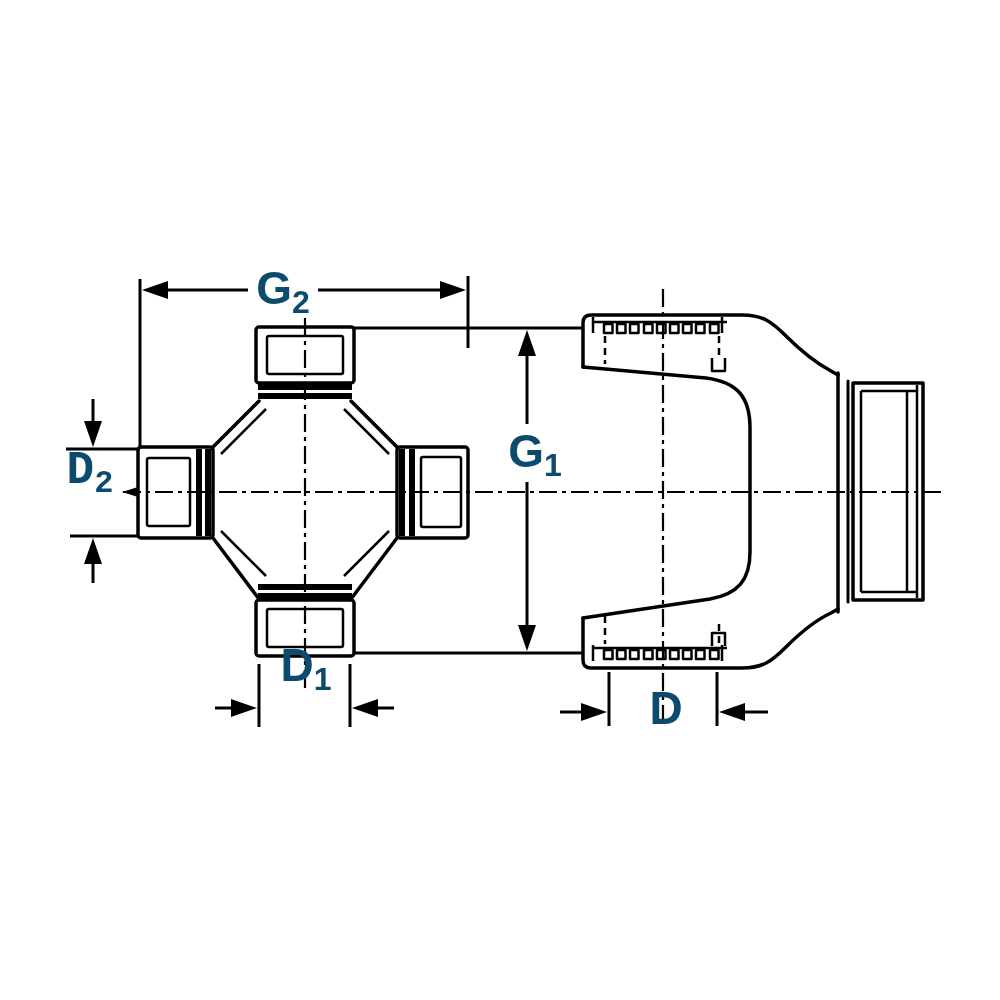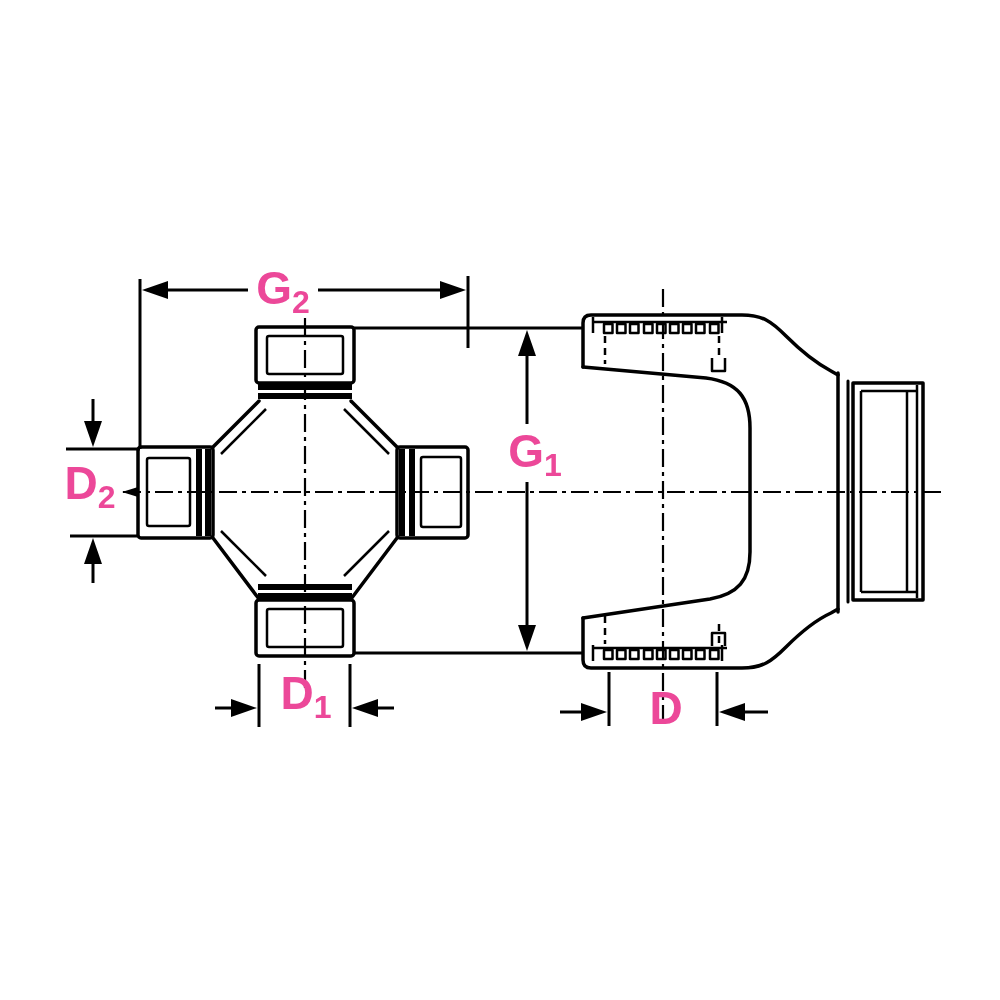--- a/index.html
+++ b/index.html
@@ -1,21 +1,21 @@
 <!DOCTYPE html>
 <html><head>
 <meta charset="utf-8">
 <style>
   html,body{margin:0;padding:0;background:#ffffff;}
   .canvas{position:relative;width:1000px;height:1000px;background:#ffffff;overflow:hidden;}
   .canvas svg{position:absolute;left:0;top:0;width:1000px;height:1000px;}
   .dim-label{
     position:absolute;transform:translate(-50%,-50%);
     font-family:"Liberation Sans",sans-serif;font-weight:bold;
-    font-size:46px;color:#ec4899;line-height:1;white-space:nowrap;
+    font-size:46px;color:#0c4a6e;line-height:1;white-space:nowrap;
   }
   .dim-label .sub{font-size:32px;vertical-align:-9px;}
   
   .ol{fill:none;stroke:#000;stroke-width:3.5;stroke-linejoin:round;stroke-linecap:round;}
   .md{fill:none;stroke:#000;stroke-width:3;stroke-linejoin:round;stroke-linecap:round;}
   .thin{fill:none;stroke:#000;stroke-width:2.5;stroke-linejoin:round;}
   .band{fill:none;stroke:#000;stroke-width:6;stroke-linecap:butt;}
   .dim{fill:none;stroke:#000;stroke-width:3;stroke-linecap:butt;}
   .cl{fill:none;stroke:#000;stroke-width:2.2;stroke-dasharray:18 5 4 5;stroke-linecap:butt;}
   .hid{fill:none;stroke:#000;stroke-width:2.5;stroke-dasharray:7 5;stroke-linecap:butt;}
@@ -173,18 +173,18 @@
       <path class="dim" d="M768,712 H745"></path>
       <polygon class="ah" points="607,712 581,703 581,721"></polygon>
       <polygon class="ah" points="719,712 745,703 745,721"></polygon>
     </g>
   </svg>
 
   <div class="dim-label" style="left:283px;top:291px;"><span>G</span><span class="sub">2</span></div>
 
   <div class="dim-label" style="left:526px;top:454px;margin-left:9px;"><span>G</span><span class="sub">1</span></div>
 
-  <div class="dim-label" style="left:90px;top:486px;"><span>D</span><span class="sub">2</span></div>
+  <div class="dim-label" style="left:90px;top:474px;font-family:Liberation Mono, monospace;"><span>D</span><span class="sub">2</span></div>
 
-  <div class="dim-label" style="left:306px;top:696px;"><span>D</span><span class="sub">1</span></div>
+  <div class="dim-label" style="left:306px;top:668px;"><span>D</span><span class="sub">1</span></div>
 
   <div class="dim-label" style="left:666px;top:711px;"><span>D</span><span class="sub"></span></div>
 </div>
 
 </body></html>

